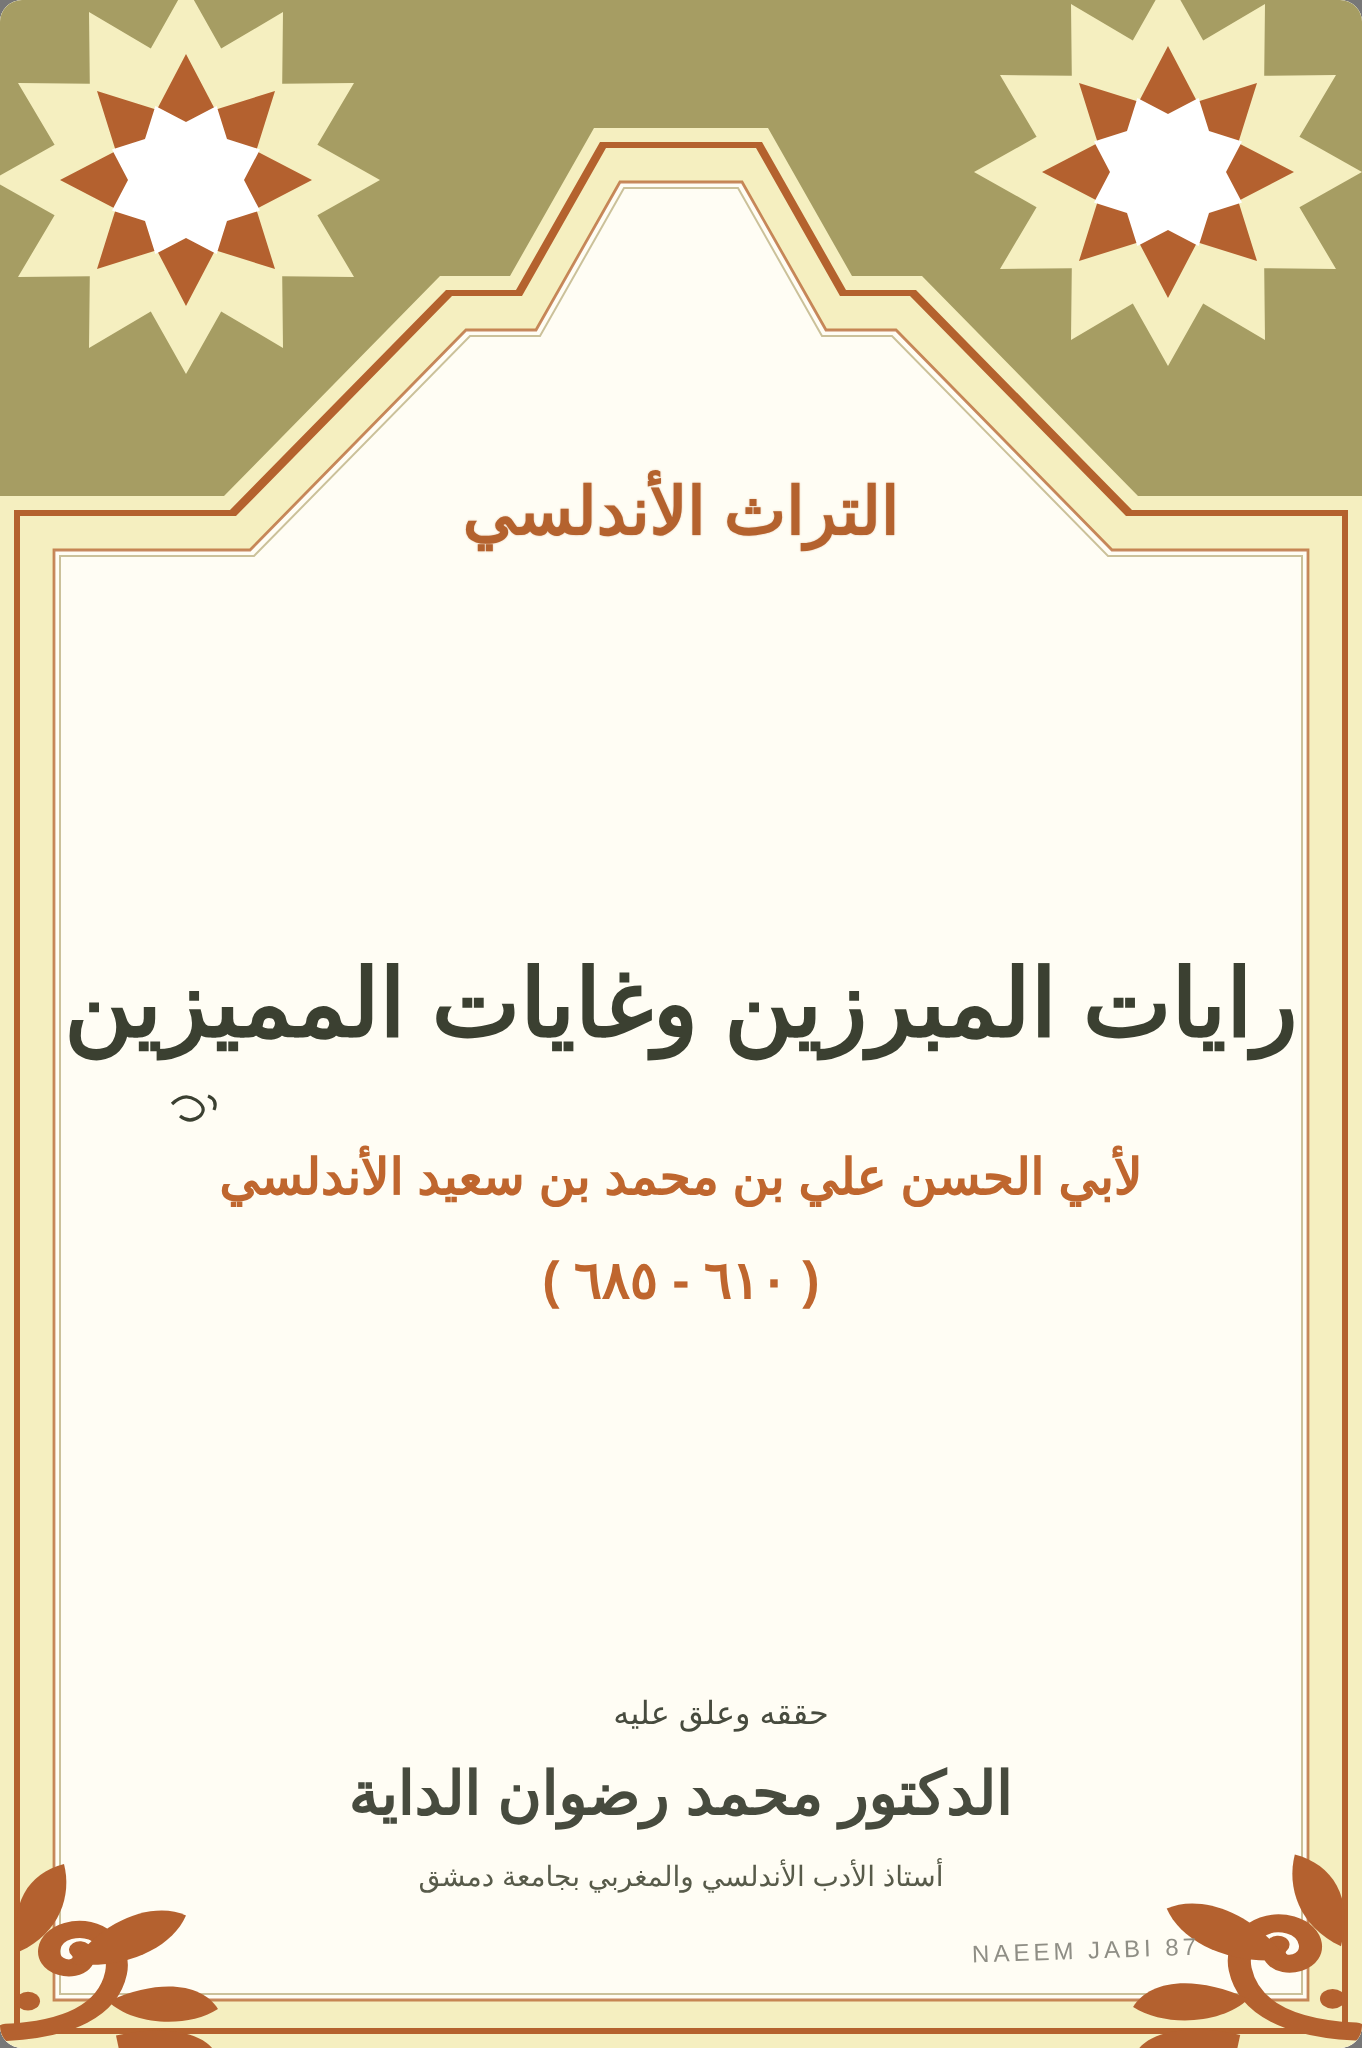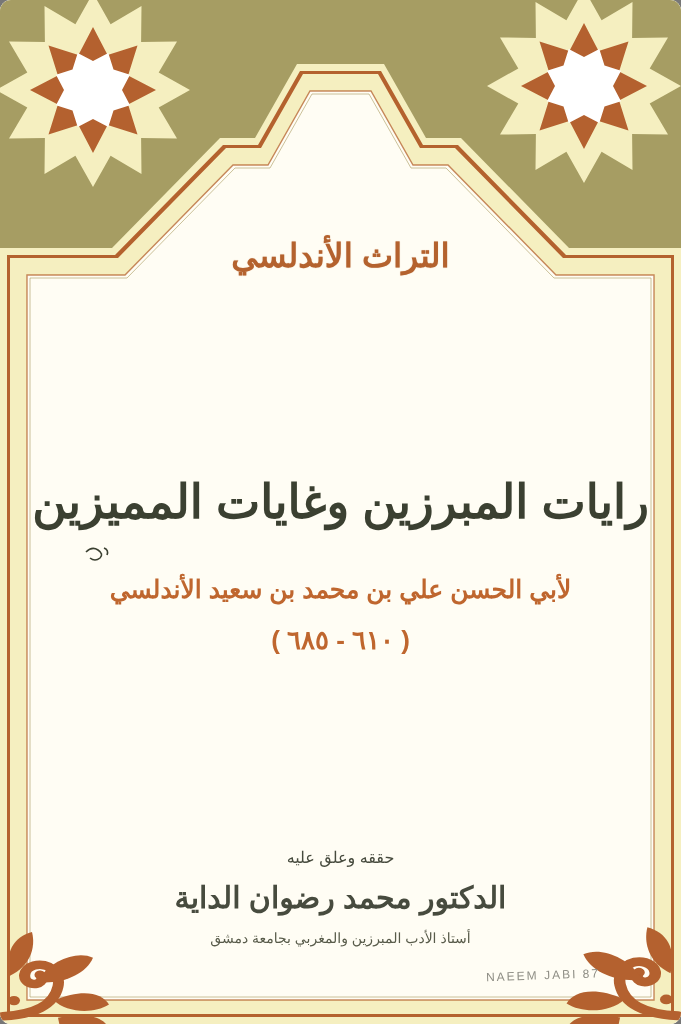--- a/index.html
+++ b/index.html
@@ -43,20 +43,21 @@
     top:563px;line-height:52px;font-size:25px;font-weight:bold;
     color:var(--accent-orange);
   }
   .author-dates{
     top:618px;line-height:44px;font-size:26px;font-weight:bold;
     color:var(--accent-orange);letter-spacing:4px;
   }
   .editor-label{
     top:843px;line-height:30px;font-size:16px;
     color:var(--editor-ink);
+    padding-left:20px;
   }
   .editor-name{
     top:872px;line-height:52px;font-size:30px;font-weight:bold;
     color:var(--editor-ink);
   }
   .editor-title{
     top:924px;line-height:28px;font-size:14px;
     color:#585b4a;
   }
   .artist-signature{
@@ -125,17 +126,17 @@
   <div class="txt main-title">رايات المبرزين وغايات المميزين</div>
 
   <div class="txt author-line">لأبي الحسن علي بن محمد بن سعيد الأندلسي</div>
 
   <div class="txt author-dates">( ٦١٠ - ٦٨٥ )</div>
 
   <div class="txt editor-label">حققه وعلق عليه</div>
 
   <div class="txt editor-name">الدكتور محمد رضوان الداية</div>
 
-  <div class="txt editor-title">أستاذ الأدب المبرزين والمغربي بجامعة دمشق</div>
+  <div class="txt editor-title">أستاذ الأدب الأندلسي والمغربي بجامعة دمشق</div>
 
   <div class="artist-signature">NAEEM JABI 87</div>
 
 </div>
 
 </body></html>

